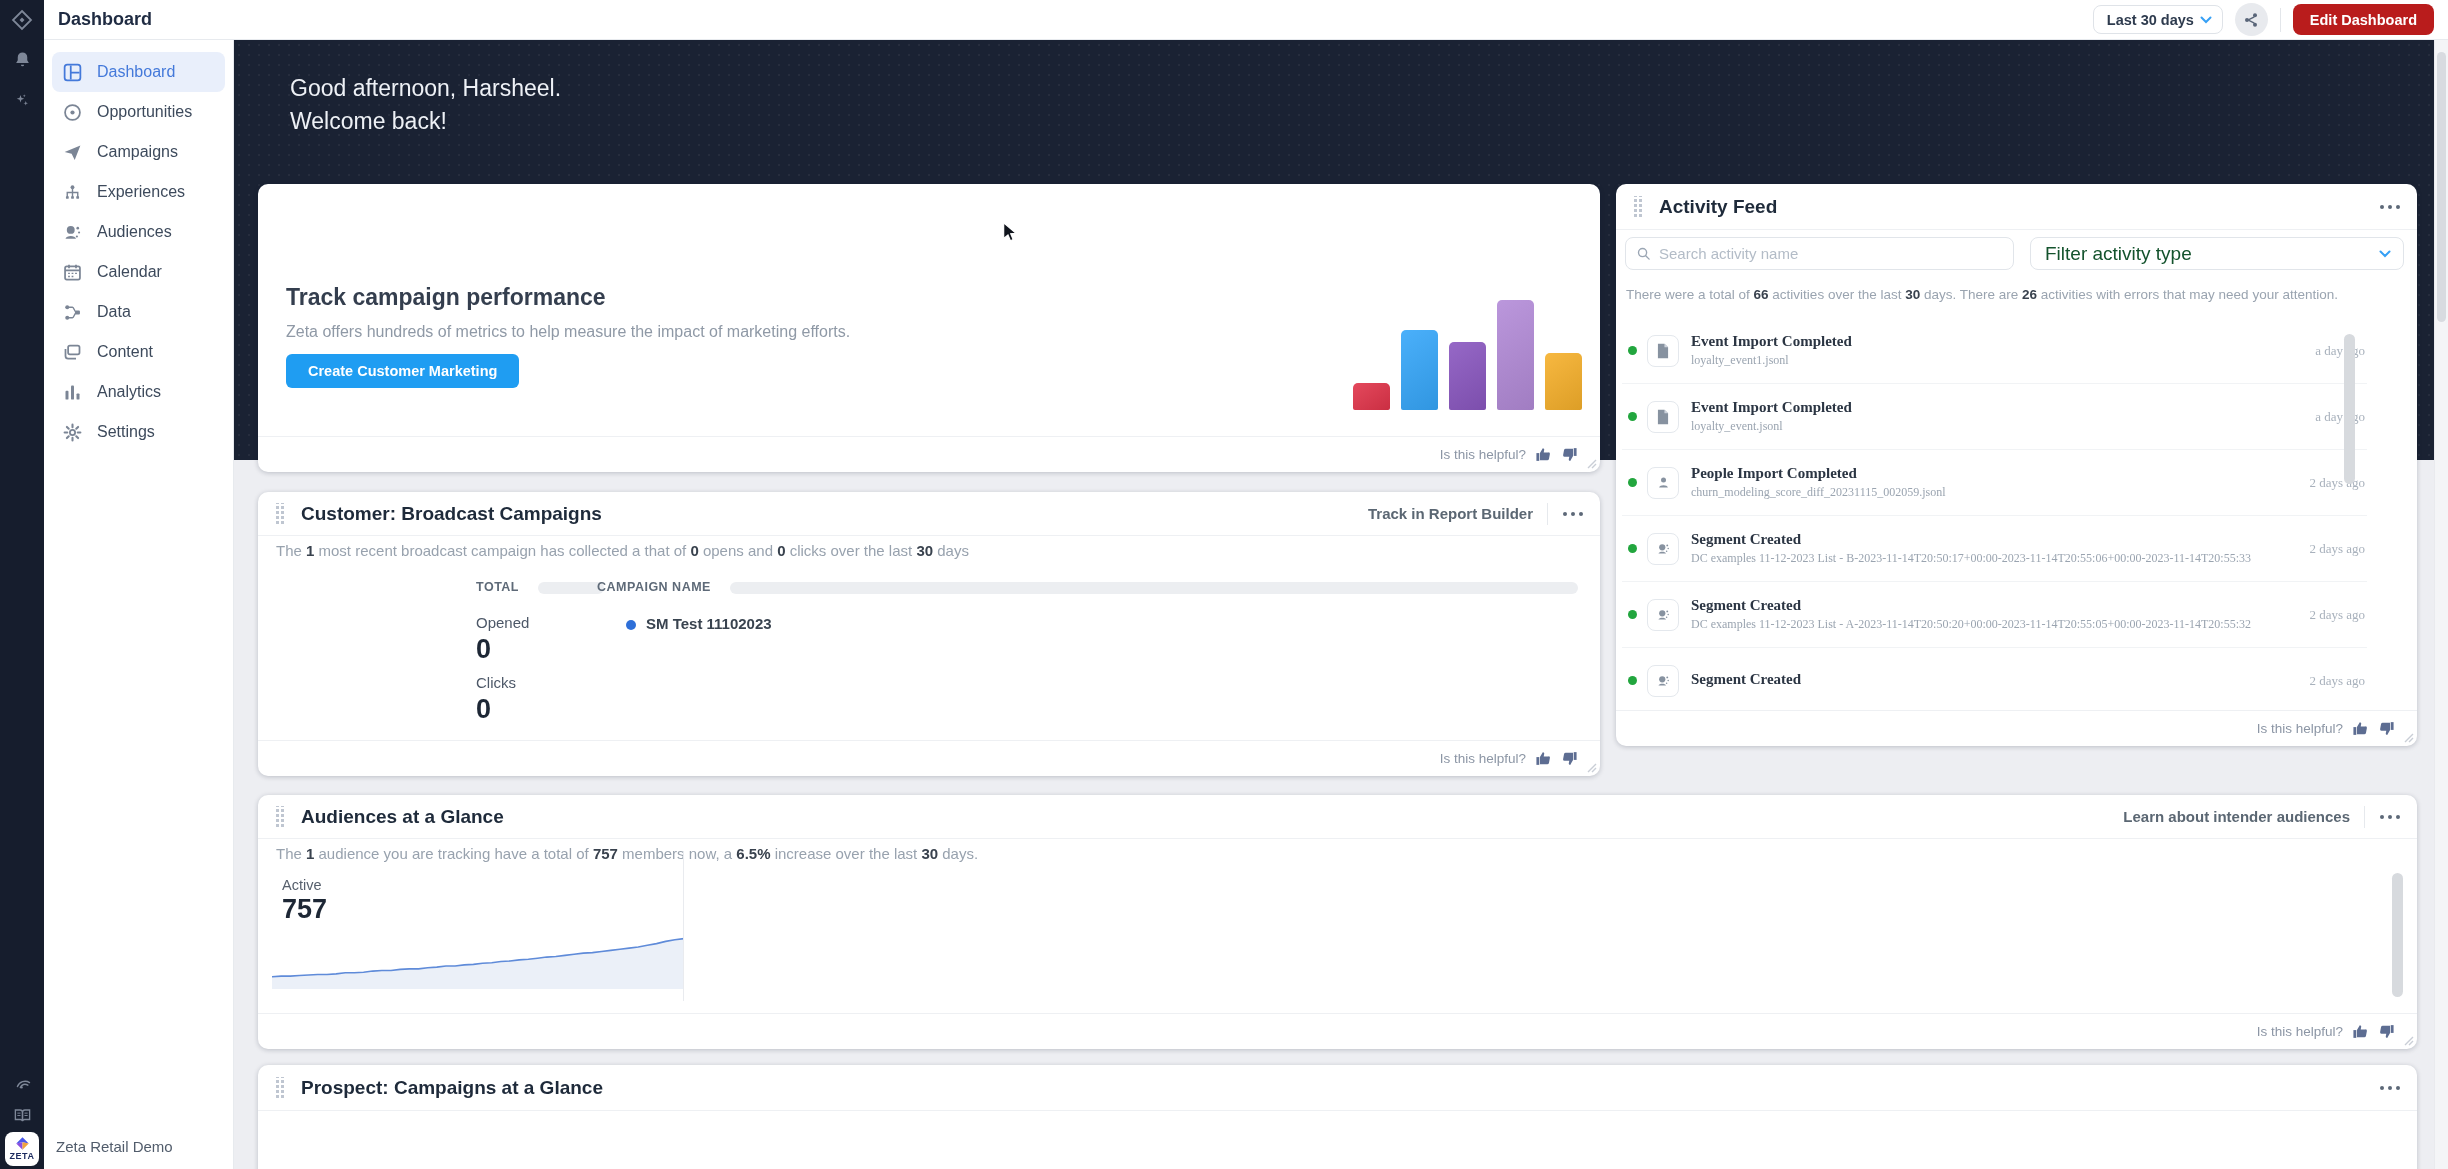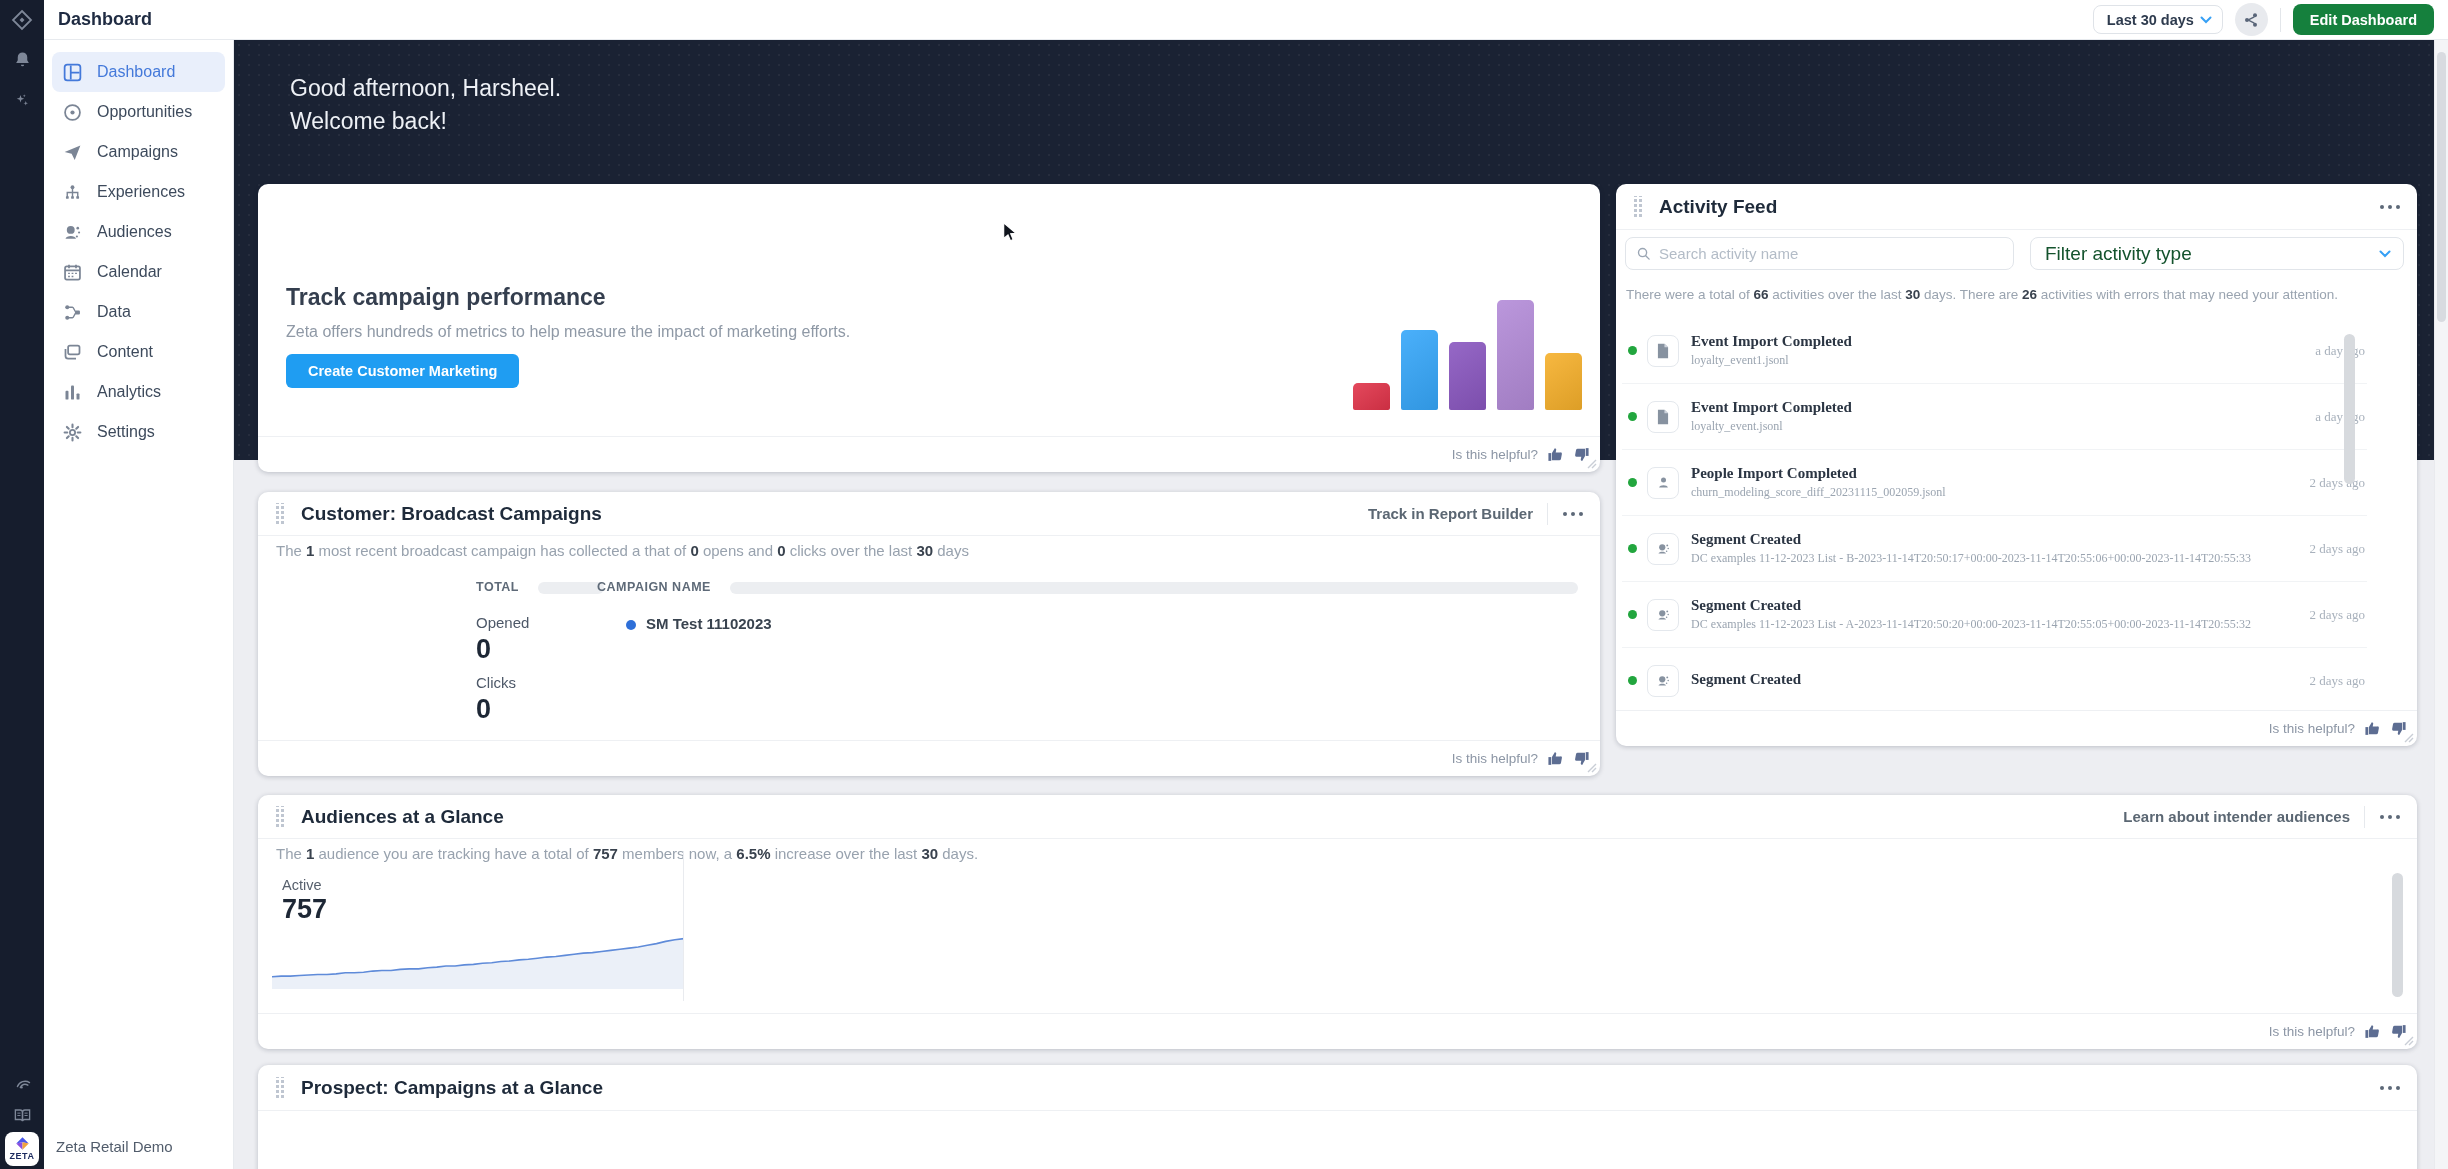--- a/index.html
+++ b/index.html
@@ -15,21 +15,21 @@
   .zeta-box .zword { font-size:9px; font-weight:bold; color:#1b2a5e; letter-spacing:.5px; }
 
   
   .topbar { position:absolute; left:44px; top:0; width:2404px; height:40px; background:#fff; border-bottom:1px solid #e7eaee; z-index:30; display:flex; align-items:center; padding:0 14px; }
   .topbar h1 { font-size:18px; font-weight:bold; color:#1f2b42; }
   .topbar .right { margin-left:auto; display:flex; align-items:center; gap:12px; }
   .range-select { display:flex; align-items:center; justify-content:space-between; width:130px; height:29px; border:1px solid #dfe3e8; border-radius:8px; padding:0 10px 0 13px; cursor:pointer; background:#fff; }
   .range-select span { font-size:14.5px; font-weight:bold; color:#2e3b4e; }
   .share-btn { width:33px; height:33px; border-radius:50%; background:#e8eaee; display:flex; align-items:center; justify-content:center; cursor:pointer; }
   .tb-sep { width:1px; height:24px; background:#e3e6ea; }
-  .edit-btn { height:31px; padding:0 17px; background:#15803d; color:#fff; font-size:14.5px; font-weight:bold; border:none; border-radius:8px; cursor:pointer; }
+  .edit-btn { height:31px; padding:0 17px; background:#b91c1c; color:#fff; font-size:14.5px; font-weight:bold; border:none; border-radius:8px; cursor:pointer; }
 
   
   .sidebar { position:absolute; left:44px; top:40px; width:190px; height:1129px; background:#fff; border-right:1px solid #e7eaee; z-index:20; padding:12px 8px; }
   .nav-item { display:flex; align-items:center; gap:14px; height:40px; padding:0 10px; border-radius:8px; cursor:pointer; }
   .nav-item span { font-size:16px; color:#3d4a5c; }
   .nav-item.active { background:#e9effb; }
   .nav-item.active span { color:#4479da; font-weight:normal; }
   .workspace { position:absolute; left:12px; bottom:14px; font-size:15px; color:#515c6b; }
 
   
@@ -40,21 +40,21 @@
   
   .card { position:absolute; background:#fff; border-radius:10px; box-shadow:0 1px 5px rgba(15,25,45,.22); z-index:5; }
   .card-h { height:46px; display:flex; align-items:center; padding:0 16px; border-bottom:1px solid #eef0f3; }
   .card-h .title { font-size:19px; font-weight:bold; color:#1e2a3a; }
   .drag { width:10px; height:22px; margin-right:17px; cursor:grab; flex:0 0 auto;
           background-image:radial-gradient(circle, #bfc6d1 1.6px, transparent 1.8px); background-size:5px 5px; background-position:1px 2px; }
   .h-right { margin-left:auto; display:flex; align-items:center; gap:14px; }
   .hdr-link { font-size:15px; font-weight:bold; color:#5b6773; cursor:pointer; }
   .h-sep { width:1px; height:22px; background:#e6e9ed; }
   .menu-dots { cursor:pointer; display:flex; }
-  .footer { position:absolute; left:0; right:0; bottom:0; height:36px; border-top:1px solid #eef0f3; display:flex; align-items:center; justify-content:flex-end; gap:9px; padding-right:10px; border-radius:0 0 10px 10px; }
+  .footer { position:absolute; left:0; right:0; bottom:0; height:36px; border-top:1px solid #eef0f3; display:flex; align-items:center; justify-content:flex-end; gap:9px; padding-right:22px; border-radius:0 0 10px 10px; }
   .footer .hl { font-size:13.5px; color:#8c96a5; }
   .thumb { cursor:pointer; display:flex; }
   .resize-glyph { position:absolute; right:3px; bottom:3px; }
 
   
   .c1 { left:258px; top:184px; width:1342px; height:288px; }
   .hero-title { position:absolute; left:28px; top:100px; font-size:23px; font-weight:bold; color:#343e4e; }
   .hero-body { position:absolute; left:28px; top:139px; font-size:16px; color:#8f99a6; }
   .cta { position:absolute; left:28px; top:170px; height:34px; padding:0 22px; background:#1f9df2; color:#fff; font-size:14.5px; font-weight:bold; border:none; border-radius:6px; cursor:pointer; }
   .ibars { position:absolute; right:18px; bottom:62px; display:flex; align-items:flex-end; gap:11px; }

